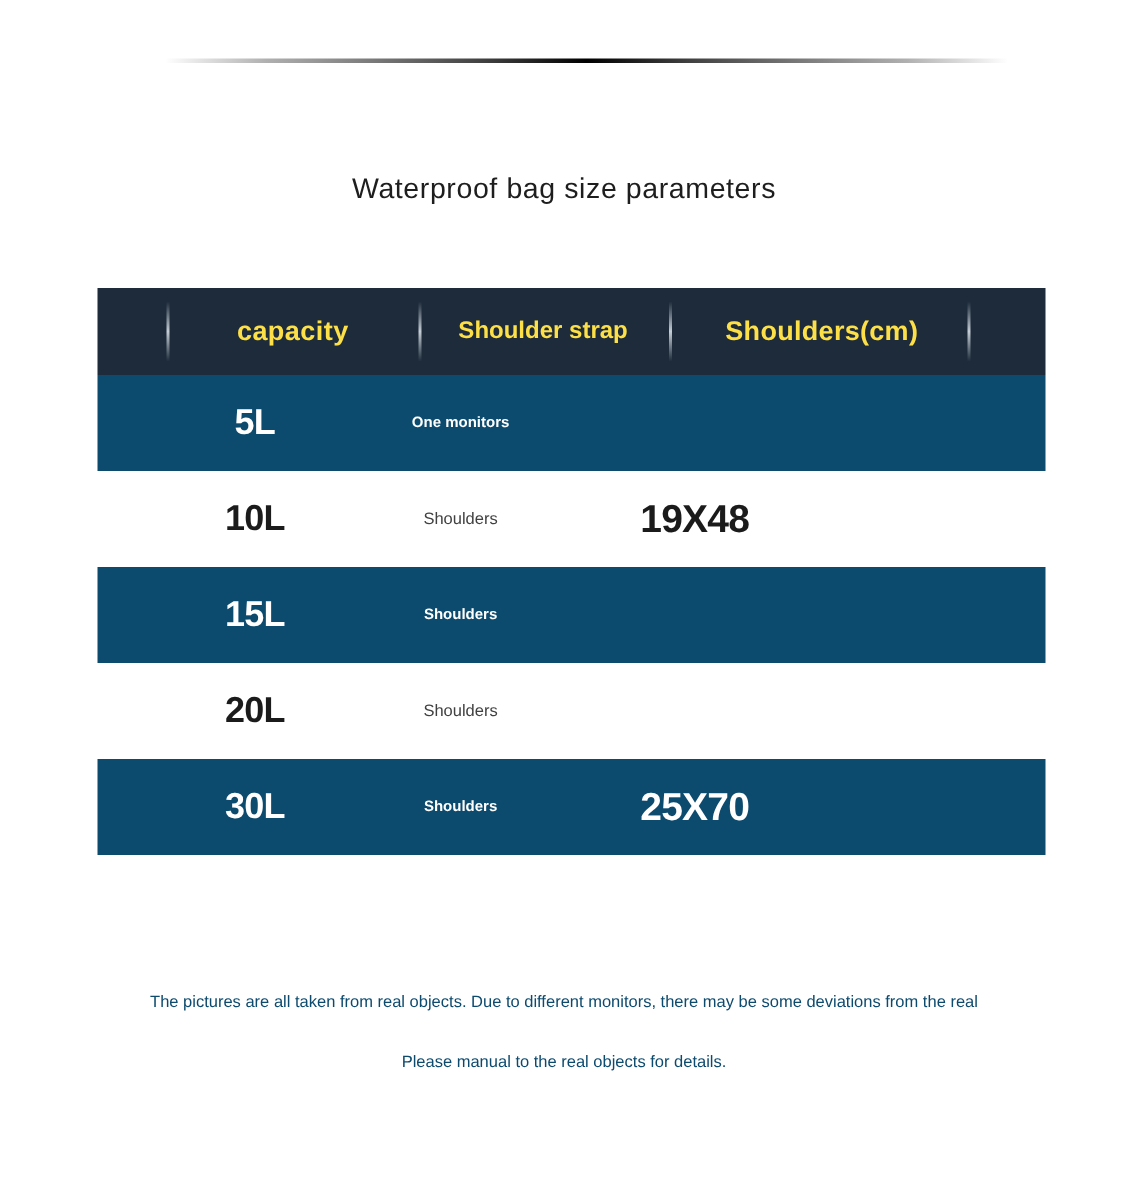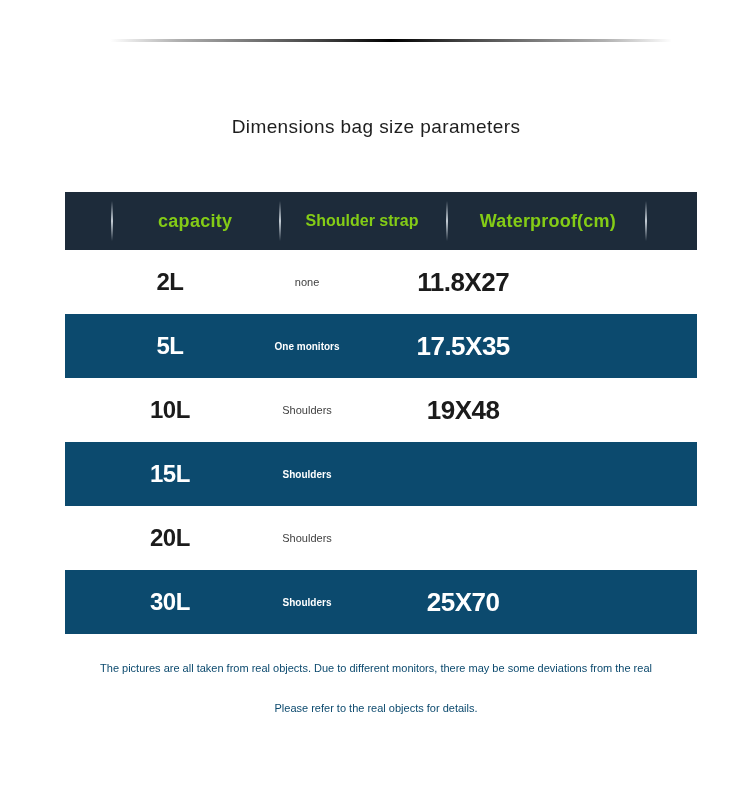--- a/index.html
+++ b/index.html
@@ -24,21 +24,21 @@
     font-size:19px;letter-spacing:.4px;color:#1e1e1e;font-weight:400;
   }
   .table{
     position:absolute;left:65px;top:192px;width:632px;
   }
   .thead{
     position:relative;height:58px;background:#1d2b3a;
   }
   .thead .hcell{
     position:absolute;top:50%;transform:translate(-50%,-50%);
-    color:#84cc16;white-space:nowrap;
+    color:#fde047;white-space:nowrap;
   }
   .h-capacity{left:20.6%;font-size:18px;font-weight:600;letter-spacing:.3px;}
   .h-strap{left:47%;font-size:16px;font-weight:700;}
   .h-dims{left:76.4%;font-size:18px;font-weight:600;letter-spacing:.2px;}
   .vdiv{
     position:absolute;top:15%;height:70%;width:2px;
     transform:translateX(-50%);
     background:linear-gradient(to bottom,
       rgba(220,230,240,0) 0%, rgba(225,233,240,0.85) 50%, rgba(220,230,240,0) 100%);
   }
@@ -65,44 +65,38 @@
     font-size:11px;color:#0c4a6e;white-space:nowrap;
   }
 </style>
 </head>
 <body>
 
 <div class="page">
 
   <div class="top-line"></div>
 
-  <div class="title">Dimensions bag size parameters</div>
+  <div class="title">Waterproof bag size parameters</div>
 
   <div class="table">
 
     <div class="thead">
       <span class="vdiv vd1"></span>
       <span class="hcell h-capacity">capacity</span>
       <span class="vdiv vd2"></span>
       <span class="hcell h-strap">Shoulder strap</span>
       <span class="vdiv vd3"></span>
-      <span class="hcell h-dims">Waterproof(cm)</span>
+      <span class="hcell h-dims">Shoulders(cm)</span>
       <span class="vdiv vd4"></span>
     </div>
 
-    <div class="row light">
-      <span class="cell cap">2L</span>
-      <span class="cell strap">none</span>
-      <span class="cell dim">11.8X27</span>
-    </div>
 
     <div class="row dark">
       <span class="cell cap">5L</span>
       <span class="cell strap">One monitors</span>
-      <span class="cell dim">17.5X35</span>
     </div>
 
     <div class="row light">
       <span class="cell cap">10L</span>
       <span class="cell strap">Shoulders</span>
       <span class="cell dim">19X48</span>
     </div>
 
     <div class="row dark">
       <span class="cell cap">15L</span>
@@ -117,16 +111,16 @@
     <div class="row dark">
       <span class="cell cap">30L</span>
       <span class="cell strap">Shoulders</span>
       <span class="cell dim">25X70</span>
     </div>
 
   </div>
 
   <div class="footer">
     <div class="fline">The pictures are all taken from real objects. Due to different monitors, there may be some deviations from the real</div>
-    <div class="fline">Please refer to the real objects for details.</div>
+    <div class="fline">Please manual to the real objects for details.</div>
   </div>
 
 </div>
 
 </body></html>

